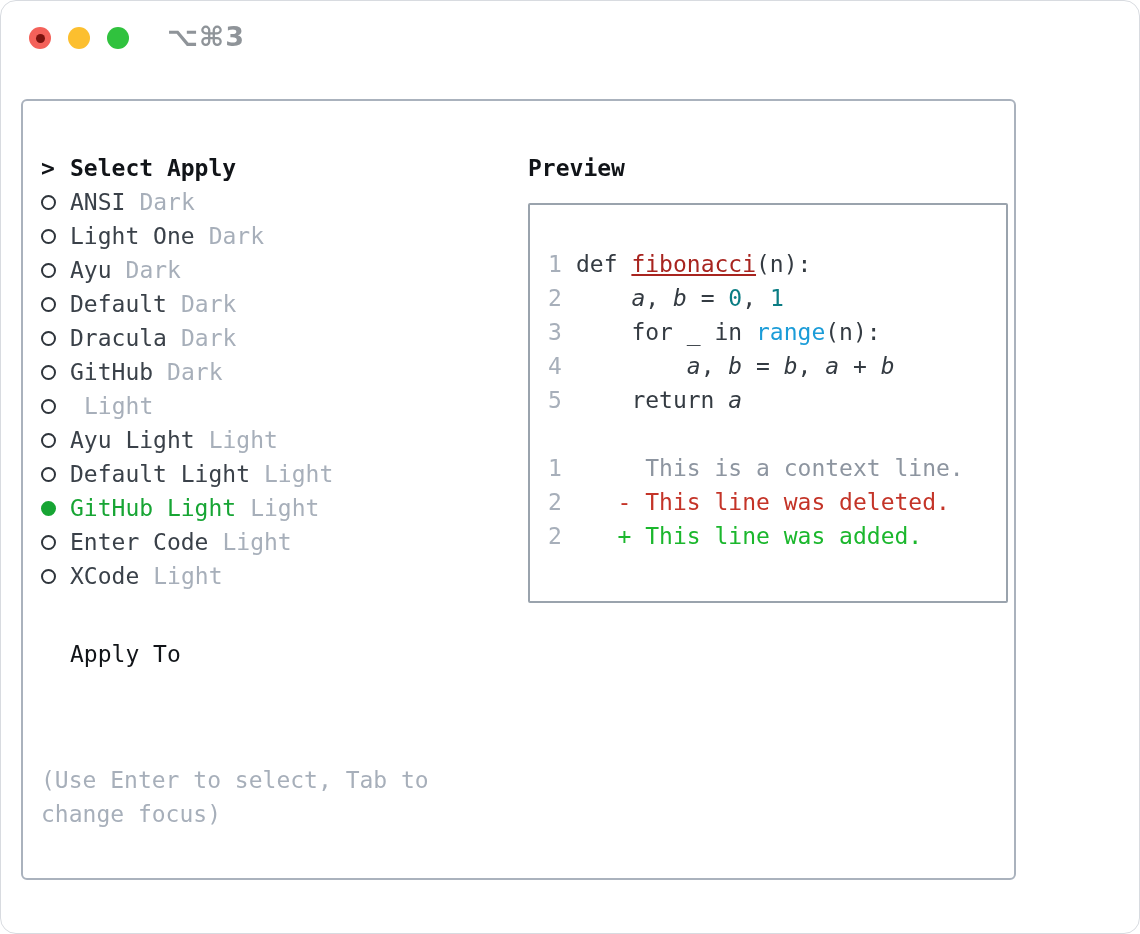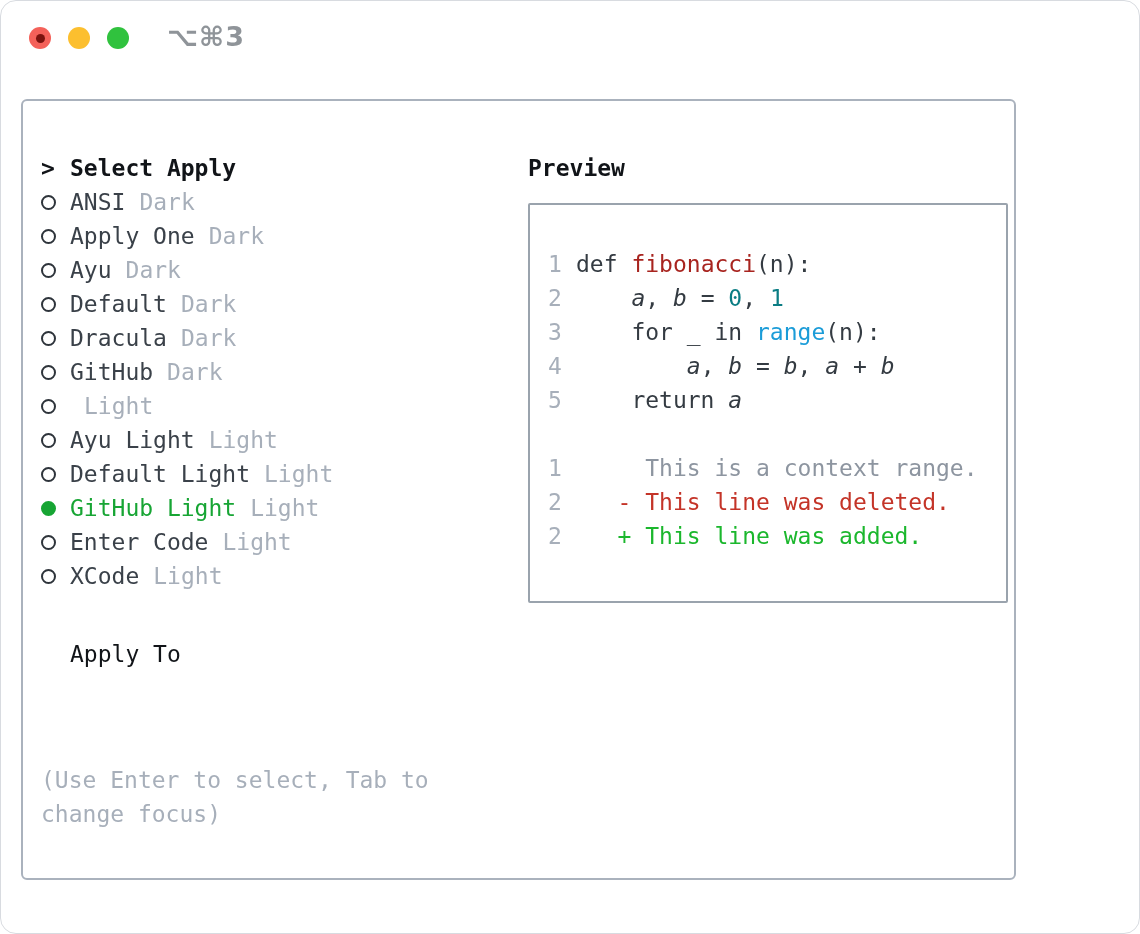--- a/index.html
+++ b/index.html
@@ -58,21 +58,21 @@
   .preview-box{
     position:absolute;left:505px;top:102px;width:480px;height:400px;
     border:2px solid var(--pborder);border-radius:2px;box-sizing:border-box;
     background:#ffffff;overflow:hidden;
   }
   #code-block{padding:42px 0 0 18px;}
   .crow{display:flex;height:34px;line-height:34px;}
   .ln{flex:0 0 28px;color:var(--muted);white-space:pre;}
   .tok{white-space:pre;}
   .tok.fg{color:var(--codefg);}
-  .tok.fn{color:var(--fn);}
+  .tok.fn{color:var(--fn);text-decoration:underline;}
   .tok.lit{color:var(--lit);}
   .tok.call{color:var(--call);}
   .tok.varx{color:var(--codefg);font-style:italic;}
   .tok.ctx{color:var(--ctx);}
   .tok.del{color:var(--del);}
   .tok.add{color:var(--add);}
 </style>
 </head>
 <body>
 
@@ -89,21 +89,21 @@
 
   <div class="panel">
 
     <div class="abs" style="left:18px;top:50px;">
       <div class="row">
         <span class="marker bold">&gt;</span>
         <span class="htitle">Select Apply</span>
       </div>
       <div id="theme-list">
           <div class="row"><span class="marker"><span class="radio"></span></span><span class="opt-name">ANSI</span><span class="opt-variant">Dark</span></div>
-          <div class="row"><span class="marker"><span class="radio"></span></span><span class="opt-name">Apply One</span><span class="opt-variant">Dark</span></div>
+          <div class="row"><span class="marker"><span class="radio"></span></span><span class="opt-name">Light One</span><span class="opt-variant">Dark</span></div>
           <div class="row"><span class="marker"><span class="radio"></span></span><span class="opt-name">Ayu</span><span class="opt-variant">Dark</span></div>
           <div class="row"><span class="marker"><span class="radio"></span></span><span class="opt-name">Default</span><span class="opt-variant">Dark</span></div>
           <div class="row"><span class="marker"><span class="radio"></span></span><span class="opt-name">Dracula</span><span class="opt-variant">Dark</span></div>
           <div class="row"><span class="marker"><span class="radio"></span></span><span class="opt-name">GitHub</span><span class="opt-variant">Dark</span></div>
           <div class="row"><span class="marker"><span class="radio"></span></span><span class="opt-variant">Light</span></div>
           <div class="row"><span class="marker"><span class="radio"></span></span><span class="opt-name">Ayu Light</span><span class="opt-variant">Light</span></div>
           <div class="row"><span class="marker"><span class="radio"></span></span><span class="opt-name">Default Light</span><span class="opt-variant">Light</span></div>
           <div class="row"><span class="marker"><span class="radio on"></span></span><span class="opt-name sel">GitHub Light</span><span class="opt-variant">Light</span></div>
           <div class="row"><span class="marker"><span class="radio"></span></span><span class="opt-name">Enter Code</span><span class="opt-variant">Light</span></div>
           <div class="row"><span class="marker"><span class="radio"></span></span><span class="opt-name">XCode</span><span class="opt-variant">Light</span></div>
@@ -165,21 +165,21 @@
           <div class="crow">
             <span class="ln">5</span>
             <span class="tok fg">    return </span>
             <span class="tok varx">a</span>
           </div>
           <div class="crow">
             <span class="ln"></span>
           </div>
           <div class="crow">
             <span class="ln">1</span>
-            <span class="tok ctx">     This is a context range.</span>
+            <span class="tok ctx">     This is a context line.</span>
           </div>
           <div class="crow">
             <span class="ln">2</span>
             <span class="tok del">   - This line was deleted.</span>
           </div>
           <div class="crow">
             <span class="ln">2</span>
             <span class="tok add">   + This line was added.</span>
           </div>
         </div>

